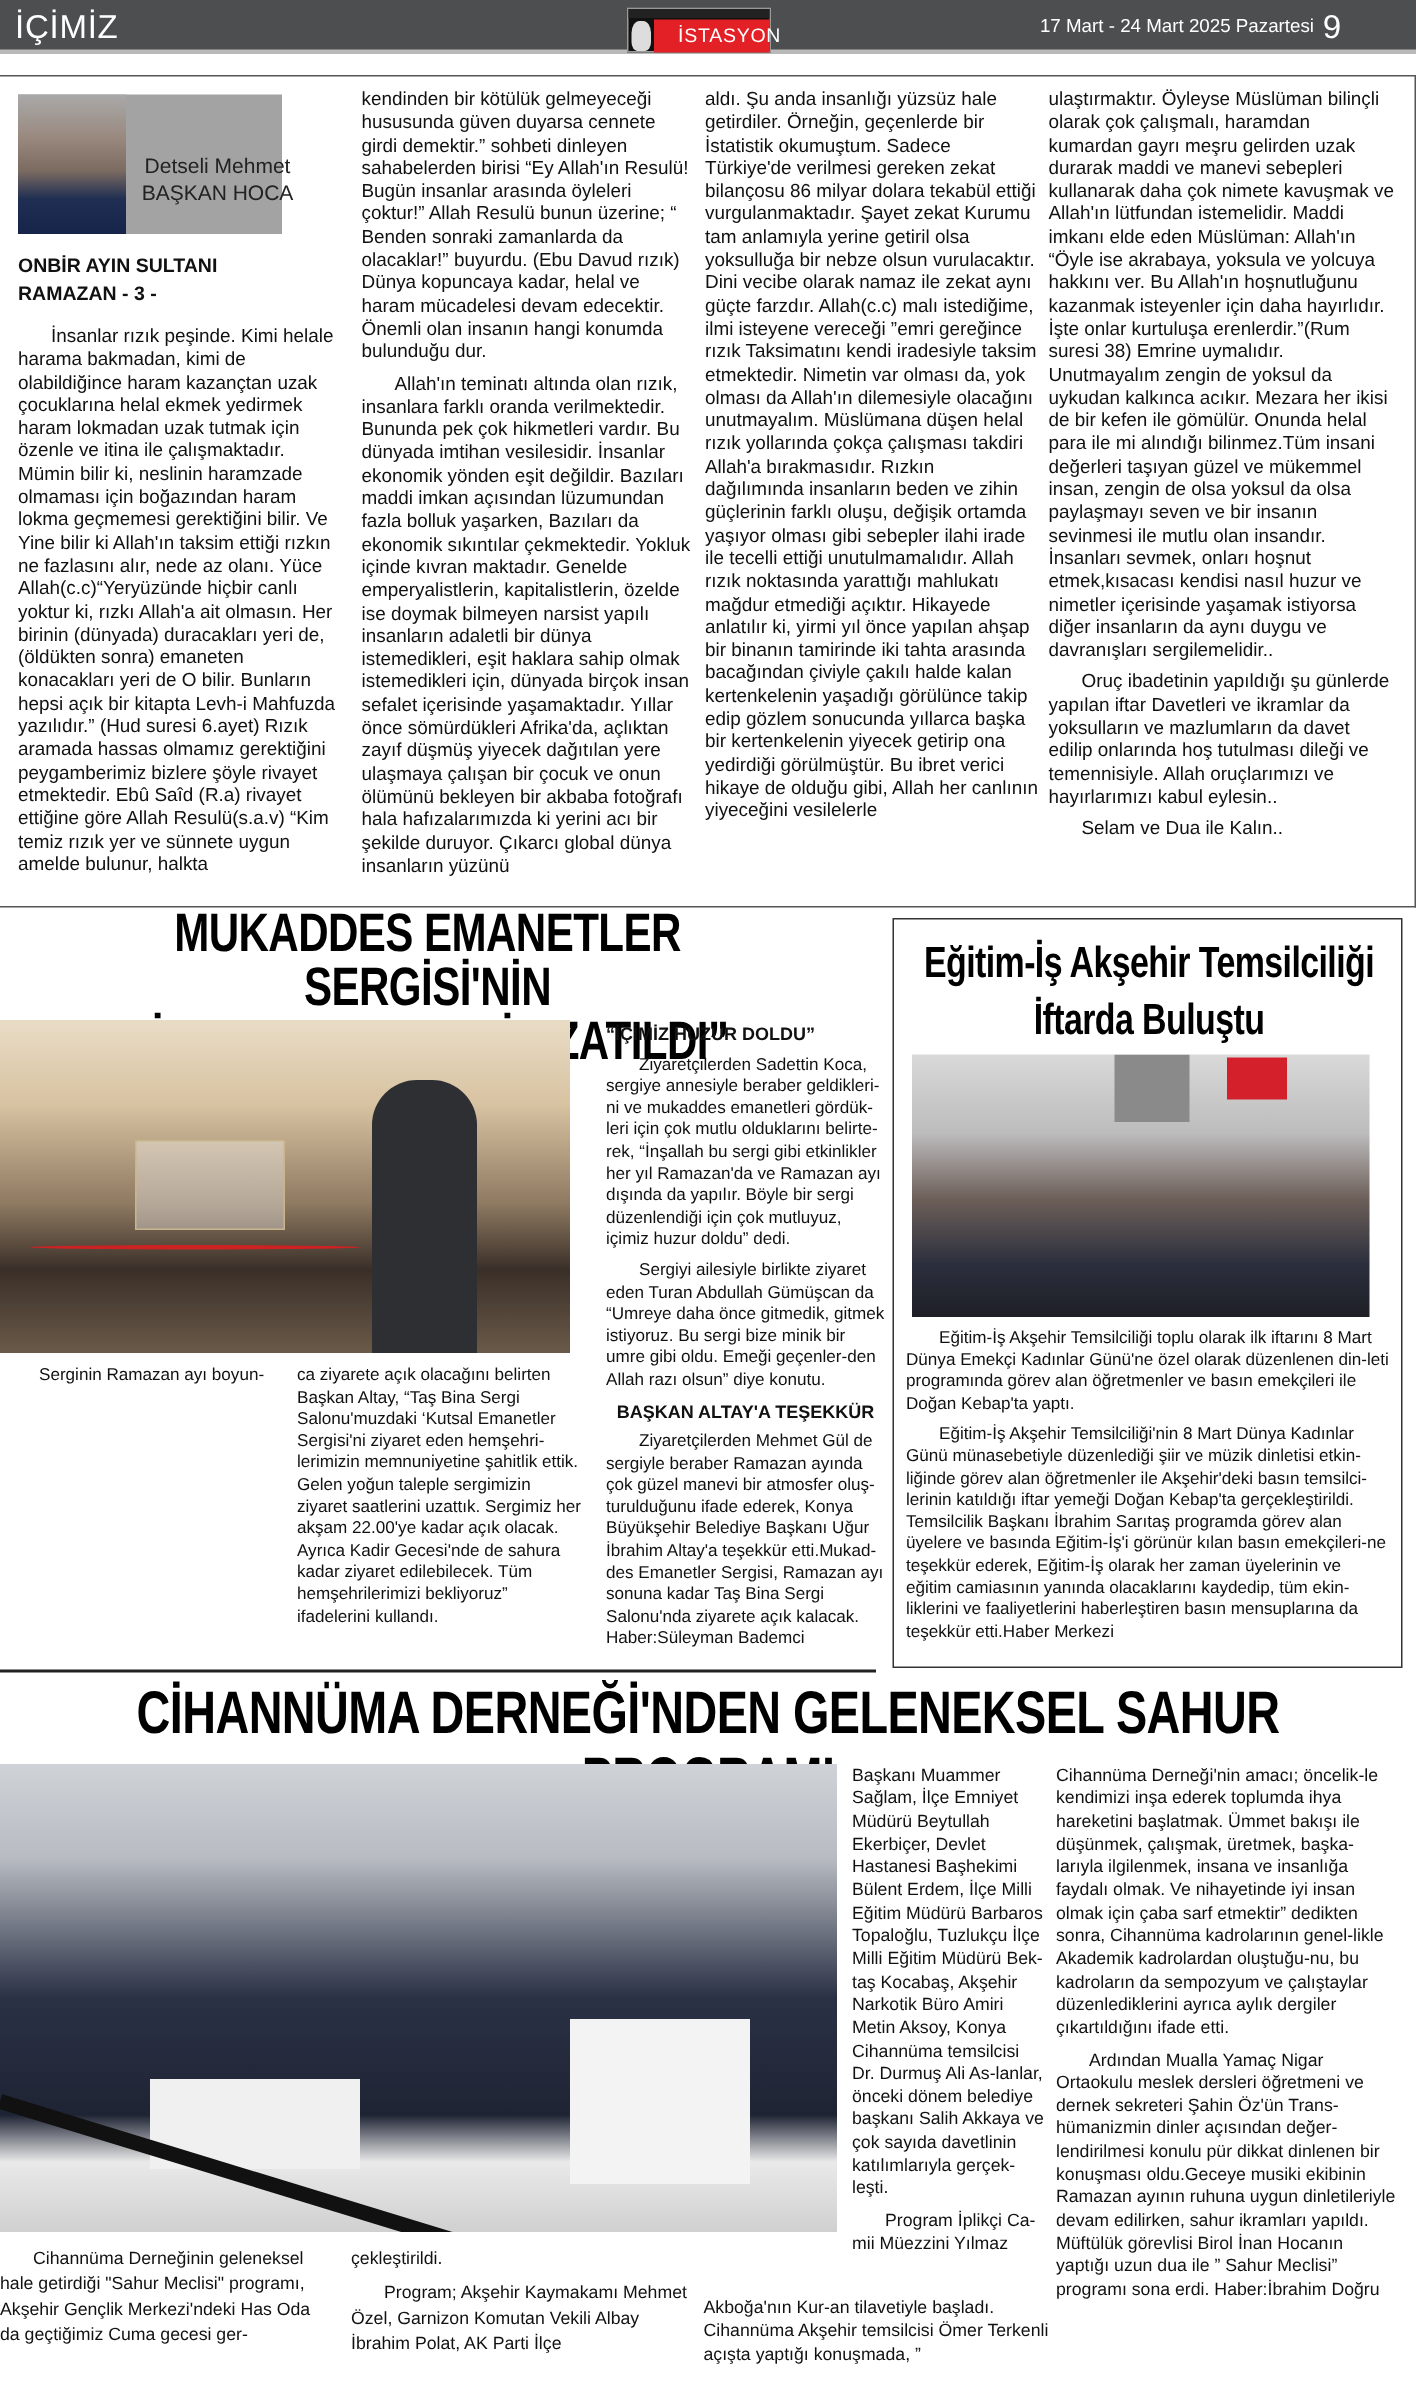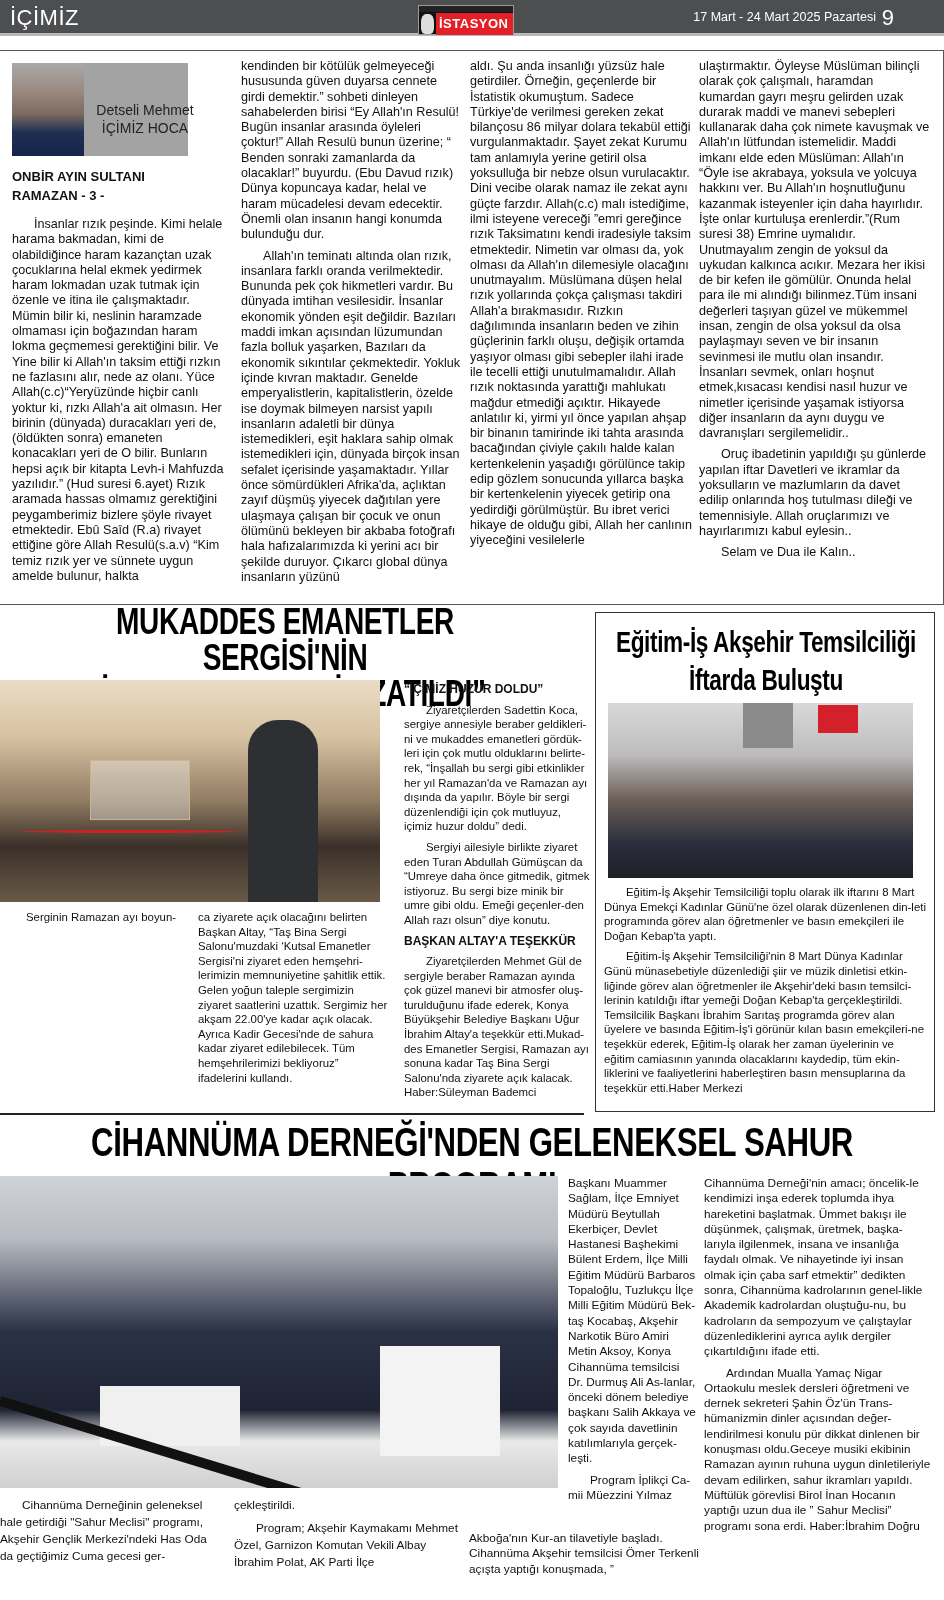--- a/index.html
+++ b/index.html
@@ -4,21 +4,21 @@
 <style>
 *{box-sizing:border-box;margin:0;padding:0}
 body{width:944px;height:1600px;background:#fff;font-family:"Liberation Sans",sans-serif;color:#111;position:relative;overflow:hidden}
 .header{position:absolute;left:0;top:0;width:944px;height:36px;background:#4d4e50;border-bottom:3px solid #b9b9b9}
 .header .section{position:absolute;left:10px;top:5px;color:#fff;font-size:22px;letter-spacing:0.5px}
 .header .date{position:absolute;right:68px;top:10px;color:#fff;font-size:12.5px}
 .header .page{position:absolute;right:50px;top:5px;color:#fff;font-size:22px}
 .logo{position:absolute;left:418px;top:5px;width:96px;height:30px;background:#111;border:1px solid #999}
 .logo .tag{position:absolute;left:0;top:0;width:100%;height:6px;background:#222;font-size:3px;color:#ccc}
 .logo .face{position:absolute;left:2px;top:8px;width:13px;height:20px;background:#ddd;border-radius:40% 40% 30% 30%}
-.logo .brand{position:absolute;left:17px;top:7px;width:77px;height:22px;background:#e32026;color:#fff;font-weight:bold;font-size:13px;line-height:22px;padding-left:3px;letter-spacing:0.5px}
+.logo .brand{position:absolute;left:17px;top:7px;width:77px;height:22px;background:#e32026;color:#fff;font-weight:normal;font-size:13px;line-height:22px;padding-left:16px;letter-spacing:0.5px}
 .article1{position:absolute;left:0;top:50px;width:944px;height:555px;border:1px solid #555;border-left:none}
 .col{position:absolute;font-size:12.6px;line-height:15.3px}
 .col p{text-indent:22px;margin-bottom:6px}
 .col p.ni{text-indent:0}
 .author-box{position:absolute;left:12px;top:12px;width:176px;height:93px;background:#a3a3a3}
 .author-photo{position:absolute;left:0;top:0;width:72px;height:93px;background:linear-gradient(180deg,#a9a9a9 0,#9a8a80 30%,#7a6a60 55%,#1f2e52 75%,#17244a 100%)}
 .author-name{position:absolute;left:74px;top:38px;width:118px;text-align:center;font-size:14px;line-height:18px;color:#222}
 .article1 .title{position:absolute;left:12px;top:116px;width:196px;font-weight:bold;font-size:13px;line-height:19px}
 .h-big{position:absolute;font-family:"Liberation Sans",sans-serif;font-weight:bold;text-align:center;color:#000;transform:scaleX(0.78);transform-origin:center top;letter-spacing:-0.5px}
 .photo{position:absolute;overflow:hidden}
@@ -38,21 +38,21 @@
   </div>
   <div class="date">17 Mart - 24 Mart 2025 Pazartesi</div>
   <div class="page">9</div>
 </div>
 
 <div class="article1">
   <div class="author-box">
     <div class="author-photo"></div>
     <div class="author-name">
       <div>Detseli Mehmet</div>
-      <div>İÇİMİZ HOCA</div>
+      <div>BAŞKAN HOCA</div>
     </div>
   </div>
   <div class="title">
     <div>ONBİR AYIN SULTANI</div>
     <div>RAMAZAN   - 3 -</div>
   </div>
   <div class="col" style="left:12px;top:166px;width:218px">
     <p>İnsanlar rızık peşinde. Kimi helale harama bakmadan, kimi de olabildiğince haram kazançtan uzak çocuklarına helal ekmek yedirmek haram lokmadan uzak tutmak için özenle ve itina ile çalışmaktadır. Mümin bilir ki, neslinin haramzade olmaması için boğazından haram lokma geçmemesi gerektiğini bilir. Ve Yine bilir ki Allah'ın taksim ettiği rızkın ne fazlasını alır, nede az olanı. Yüce Allah(c.c)“Yeryüzünde hiçbir canlı yoktur ki, rızkı Allah'a ait olmasın. Her birinin (dünyada) duracakları yeri de, (öldükten sonra) emaneten konacakları yeri de O bilir. Bunların hepsi açık bir kitapta Levh-i Mahfuzda  yazılıdır.” (Hud suresi 6.ayet) Rızık aramada hassas olmamız gerektiğini peygamberimiz bizlere şöyle rivayet etmektedir. Ebû Saîd (R.a) rivayet ettiğine göre Allah Resulü(s.a.v) “Kim temiz rızık yer ve sünnete uygun amelde bulunur, halkta</p>
   </div>
   <div class="col" style="left:241px;top:8px;width:220px">
@@ -75,21 +75,21 @@
 </div>
 <div class="photo" style="left:0;top:680px;width:380px;height:222px;background:linear-gradient(180deg,#e9dcc6 0,#d8c3a2 25%,#8f7a62 55%,#3a2f28 75%,#6a5a48 100%)">
   <div style="position:absolute;left:248px;top:40px;width:70px;height:182px;background:#2e2f33;border-radius:30px 30px 0 0"></div>
   <div style="position:absolute;left:90px;top:80px;width:100px;height:60px;background:rgba(255,255,255,0.35);border:1px solid #c9b58c"></div>
   <div style="position:absolute;left:20px;top:150px;width:220px;height:3px;background:#c22;border-radius:50%"></div>
 </div>
 <div class="col" style="left:404px;top:682px;width:186px;font-size:11.4px;line-height:14.6px">
   <p class="sub" style="">“İÇİMİZ HUZUR DOLDU”</p>
   <p>Ziyaretçilerden Sadettin Koca, sergiye annesiyle beraber geldikleri-ni ve mukaddes emanetleri gördük-leri için çok mutlu olduklarını belirte-rek, “İnşallah bu sergi gibi etkinlikler her yıl Ramazan'da ve Ramazan ayı dışında da yapılır. Böyle bir sergi düzenlendiği için çok mutluyuz, içimiz huzur doldu” dedi.</p>
   <p>Sergiyi ailesiyle birlikte ziyaret eden Turan Abdullah Gümüşcan da  “Umreye daha önce gitmedik, gitmek istiyoruz. Bu sergi bize minik bir umre gibi oldu. Emeği geçenler-den Allah razı olsun” diye konutu.</p>
-  <p class="sub" style="text-align:left">BAŞKAN ALTAY'A TEŞEKKÜR</p>
+  <p class="sub" style="text-align:center">BAŞKAN ALTAY'A TEŞEKKÜR</p>
   <p>Ziyaretçilerden Mehmet Gül de sergiyle beraber Ramazan ayında çok güzel manevi bir atmosfer oluş-turulduğunu ifade ederek, Konya Büyükşehir Belediye Başkanı Uğur İbrahim Altay'a teşekkür etti.Mukad-des Emanetler Sergisi, Ramazan ayı sonuna kadar Taş Bina Sergi Salonu'nda ziyarete açık kalacak. Haber:Süleyman Bademci</p>
 </div>
 <div class="col" style="left:4px;top:910px;width:184px;font-size:11.4px;line-height:14.6px">
   <p>Serginin Ramazan ayı boyun-</p>
 </div>
 <div class="col" style="left:198px;top:910px;width:190px;font-size:11.4px;line-height:14.6px">
   <p class="ni">ca ziyarete açık olacağını belirten Başkan Altay, “Taş Bina Sergi Salonu'muzdaki ‘Kutsal Emanetler Sergisi'ni ziyaret eden hemşehri-lerimizin memnuniyetine şahitlik ettik. Gelen yoğun taleple sergimizin ziyaret saatlerini uzattık. Sergimiz her akşam 22.00'ye kadar açık olacak. Ayrıca Kadir Gecesi'nde de sahura kadar ziyaret edilebilecek. Tüm hemşehrilerimizi bekliyoruz” ifadelerini kullandı.</p>
 </div>
 <div class="rule" style="left:0;top:1113px;width:584px;height:2px"></div>
 

